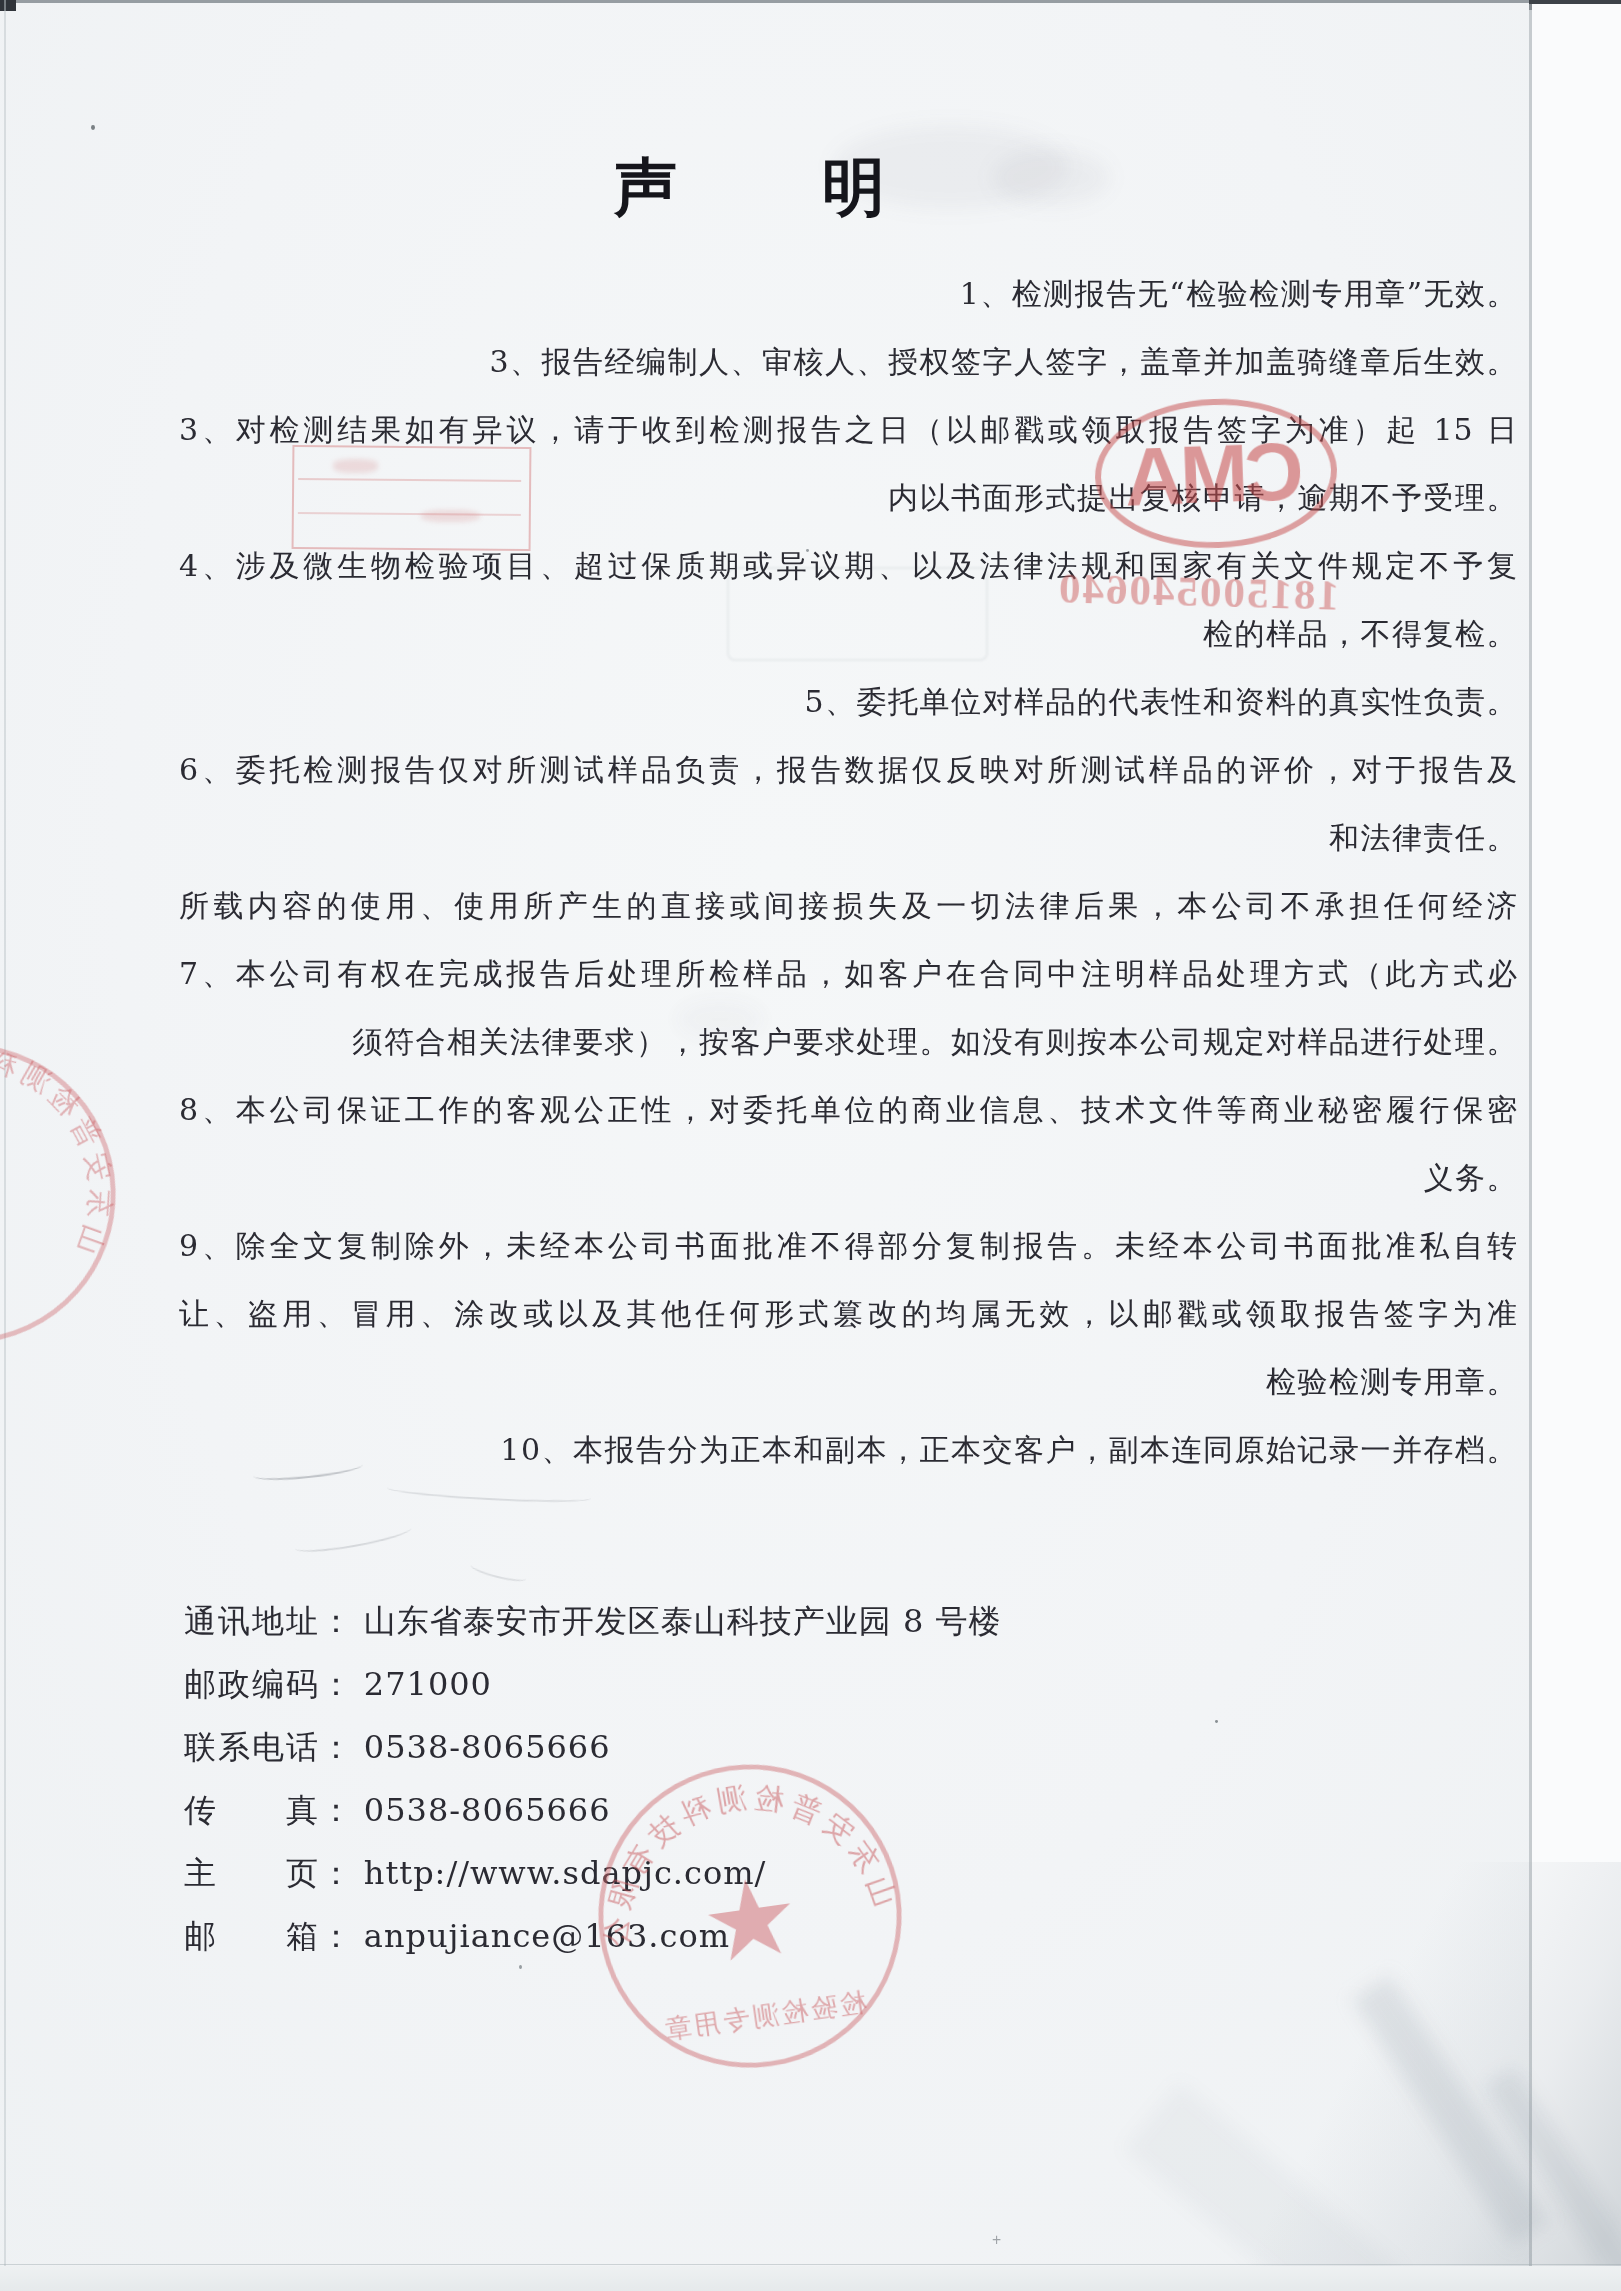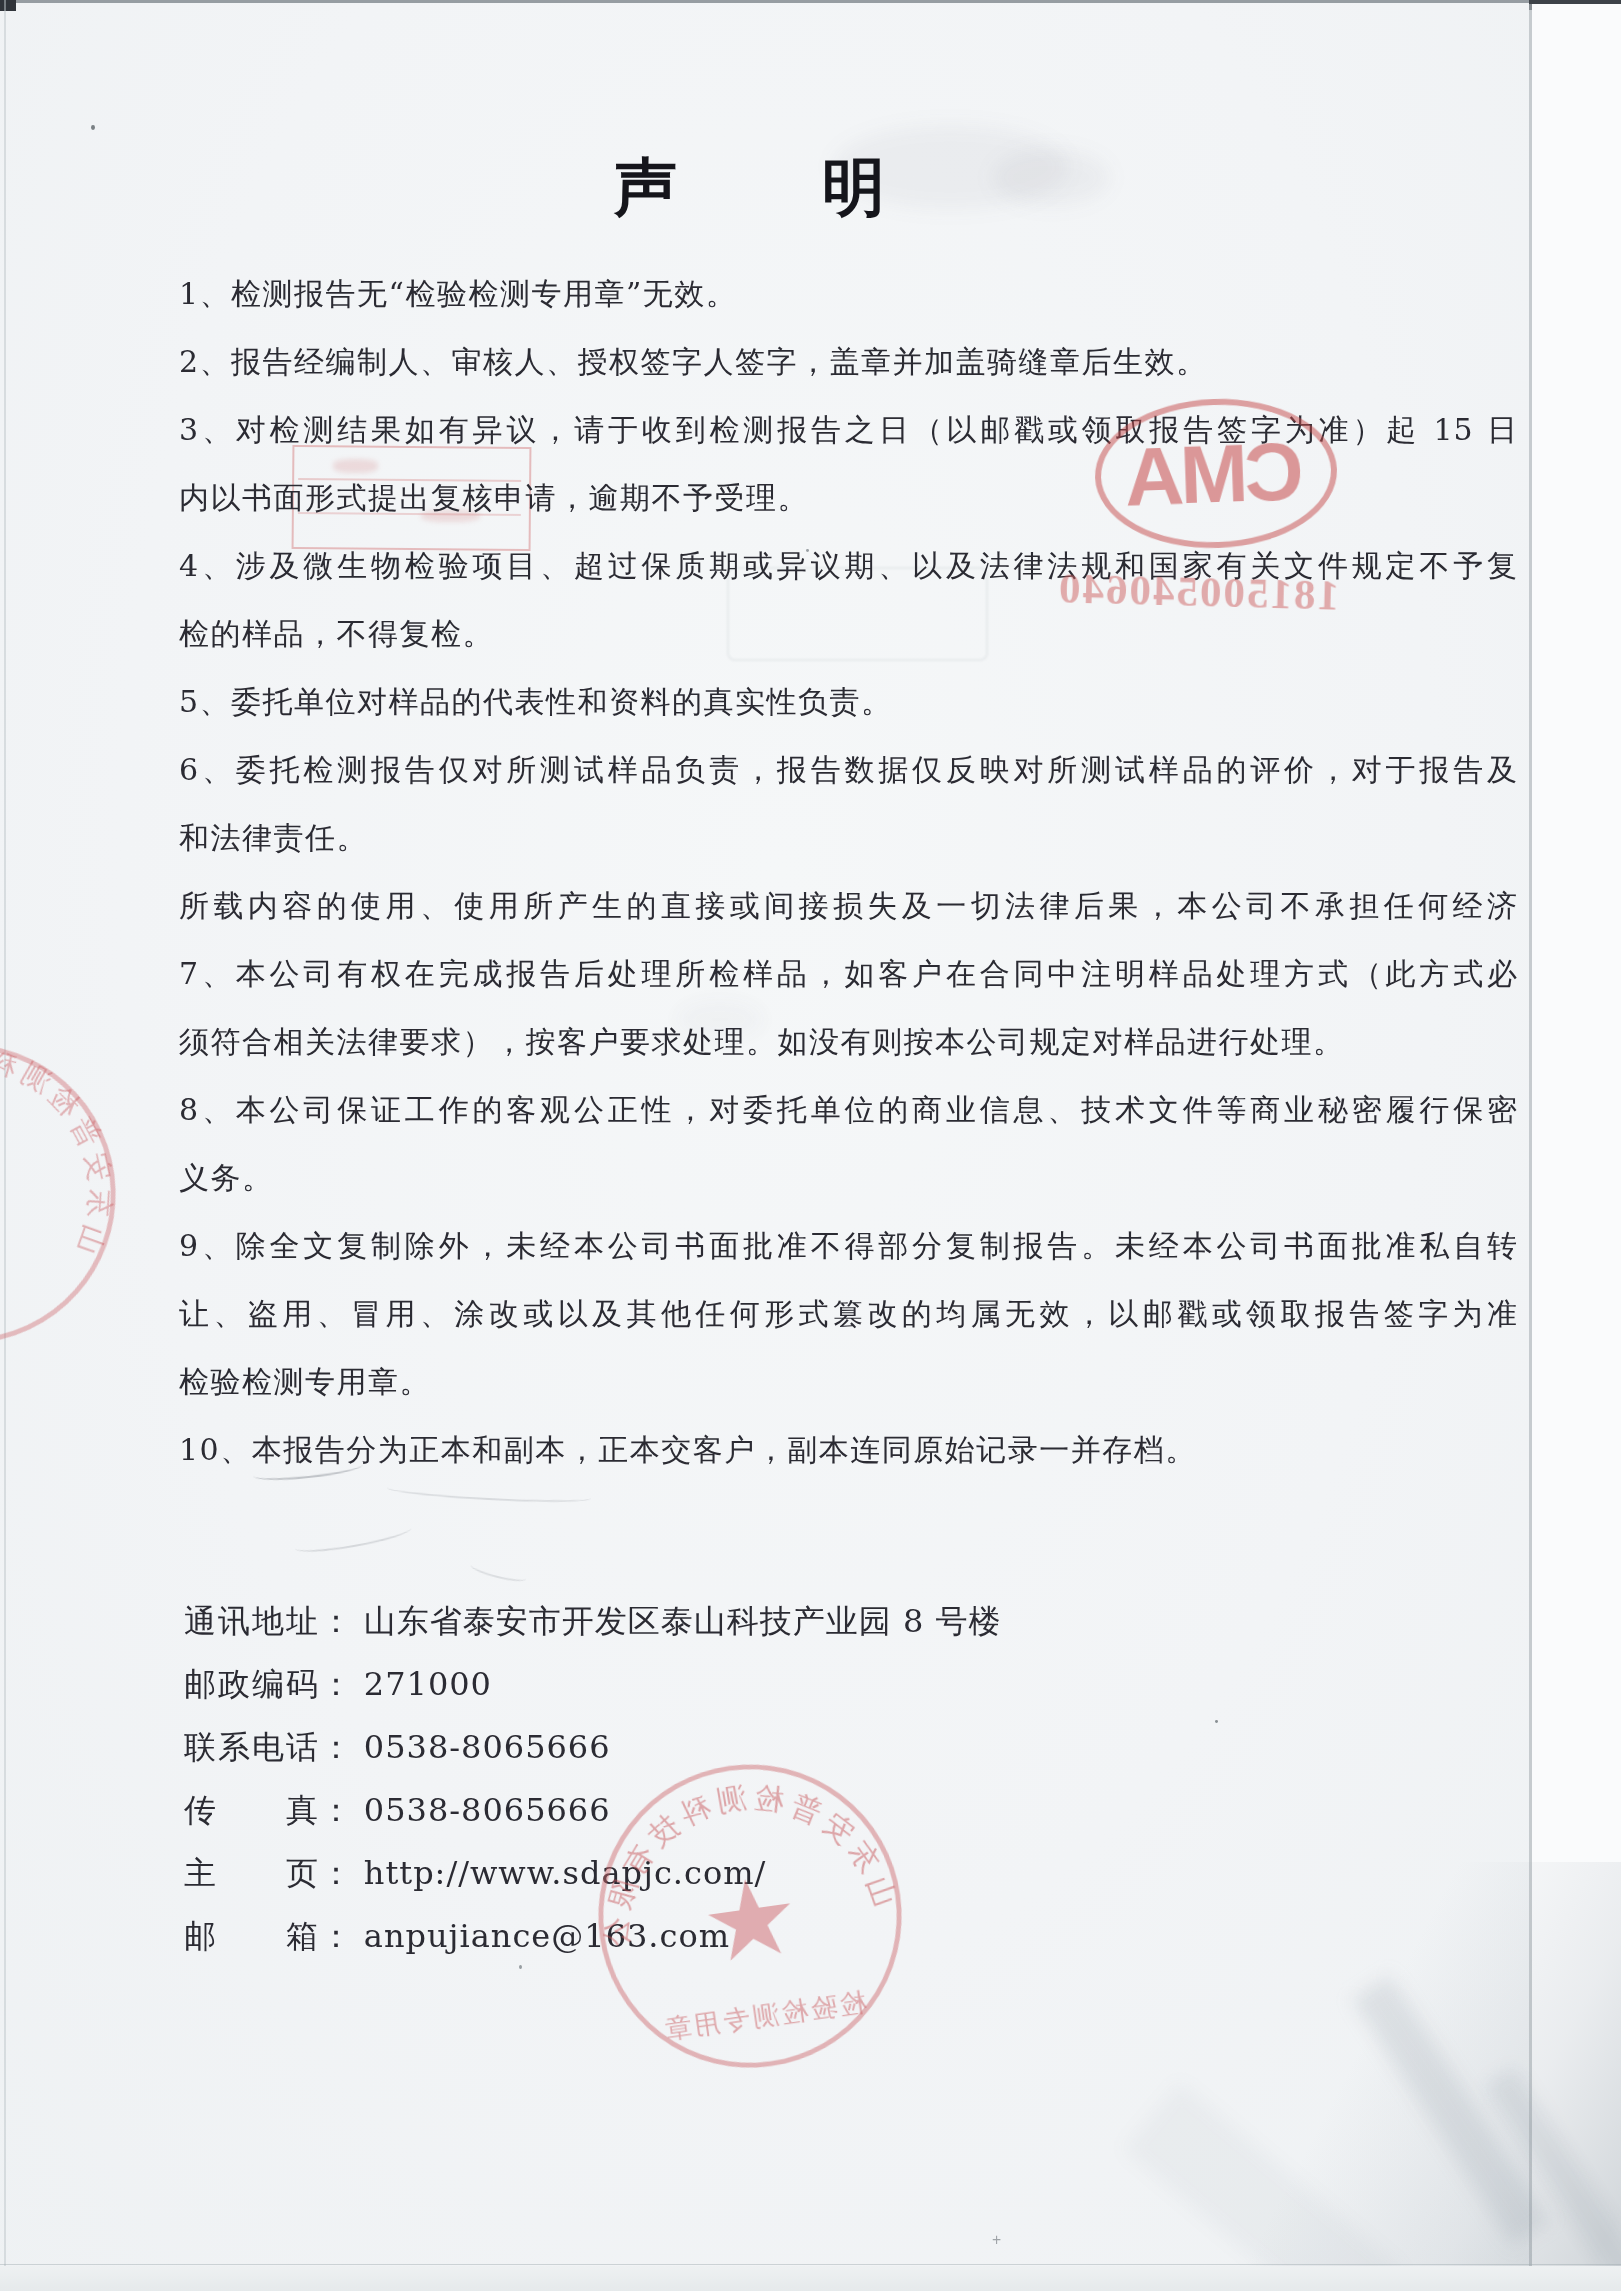--- a/index.html
+++ b/index.html
@@ -17,21 +17,21 @@
   .left-edge-v{position:absolute;left:3.9px;top:0;width:2px;height:2292px;background:rgba(190,197,201,.5);}
   .bottom-strip{position:absolute;left:0;top:2266px;width:1621px;height:25.5px;background:linear-gradient(#eef1f2,#e5e9eb);}
   .bottom-line{position:absolute;left:0;top:2264px;width:1621px;height:1px;background:rgba(160,170,175,.45);}
 
   
   .title{position:absolute;left:614px;top:145px;display:flex;gap:145px;
     font-size:63px;font-weight:bold;color:#15151b;letter-spacing:0;}
 
   
   .body{position:absolute;left:179px;top:260px;width:1339px;color:#2b2b33;}
-  .line{height:68px;line-height:68px;font-size:30px;letter-spacing:1.5px;white-space:nowrap;}
+  .line{height:68px;line-height:68px;font-size:30px;letter-spacing:1.5px;white-space:nowrap;text-align:right;}
   .line.full{white-space:normal;text-align:justify;text-align-last:justify;letter-spacing:1px;}
 
   
   .contact{position:absolute;left:184px;top:1590px;color:#2b2b33;}
   .crow{height:63px;line-height:63px;font-size:32px;white-space:nowrap;}
   .clabel{letter-spacing:2px;margin-right:9.8px;}
   .cvalue{letter-spacing:1px;}
 
   
   .stamp-cma{position:absolute;left:1095px;top:399px;width:230px;height:137px;
@@ -96,21 +96,21 @@
   <div class="red-smudge" style="left:421px;top:510px;width:59px;height:11.8px;"></div>
 
   <div class="title">
     <span>声</span>
     <span>明</span>
   </div>
 
   <div class="body">
 
   <div class="line">1、检测报告无“检验检测专用章”无效。</div>
-      <div class="line">2、报告经编制人、审核人、授权签字人签字，盖章并加盖骑缝章后生效。</div>
+      <div class="line">3、报告经编制人、审核人、授权签字人签字，盖章并加盖骑缝章后生效。</div>
       <div class="line full">3、对检测结果如有异议，请于收到检测报告之日（以邮戳或领取报告签字为准）起 15 日</div>
       <div class="line">内以书面形式提出复核申请，逾期不予受理。</div>
       <div class="line full">4、涉及微生物检验项目、超过保质期或异议期、以及法律法规和国家有关文件规定不予复</div>
       <div class="line">检的样品，不得复检。</div>
       <div class="line">5、委托单位对样品的代表性和资料的真实性负责。</div>
       <div class="line full">6、委托检测报告仅对所测试样品负责，报告数据仅反映对所测试样品的评价，对于报告及</div>
       <div class="line">和法律责任。</div>
       <div class="line full">所载内容的使用、使用所产生的直接或间接损失及一切法律后果，本公司不承担任何经济</div>
       <div class="line full">7、本公司有权在完成报告后处理所检样品，如客户在合同中注明样品处理方式（此方式必</div>
       <div class="line">须符合相关法律要求），按客户要求处理。如没有则按本公司规定对样品进行处理。</div>

